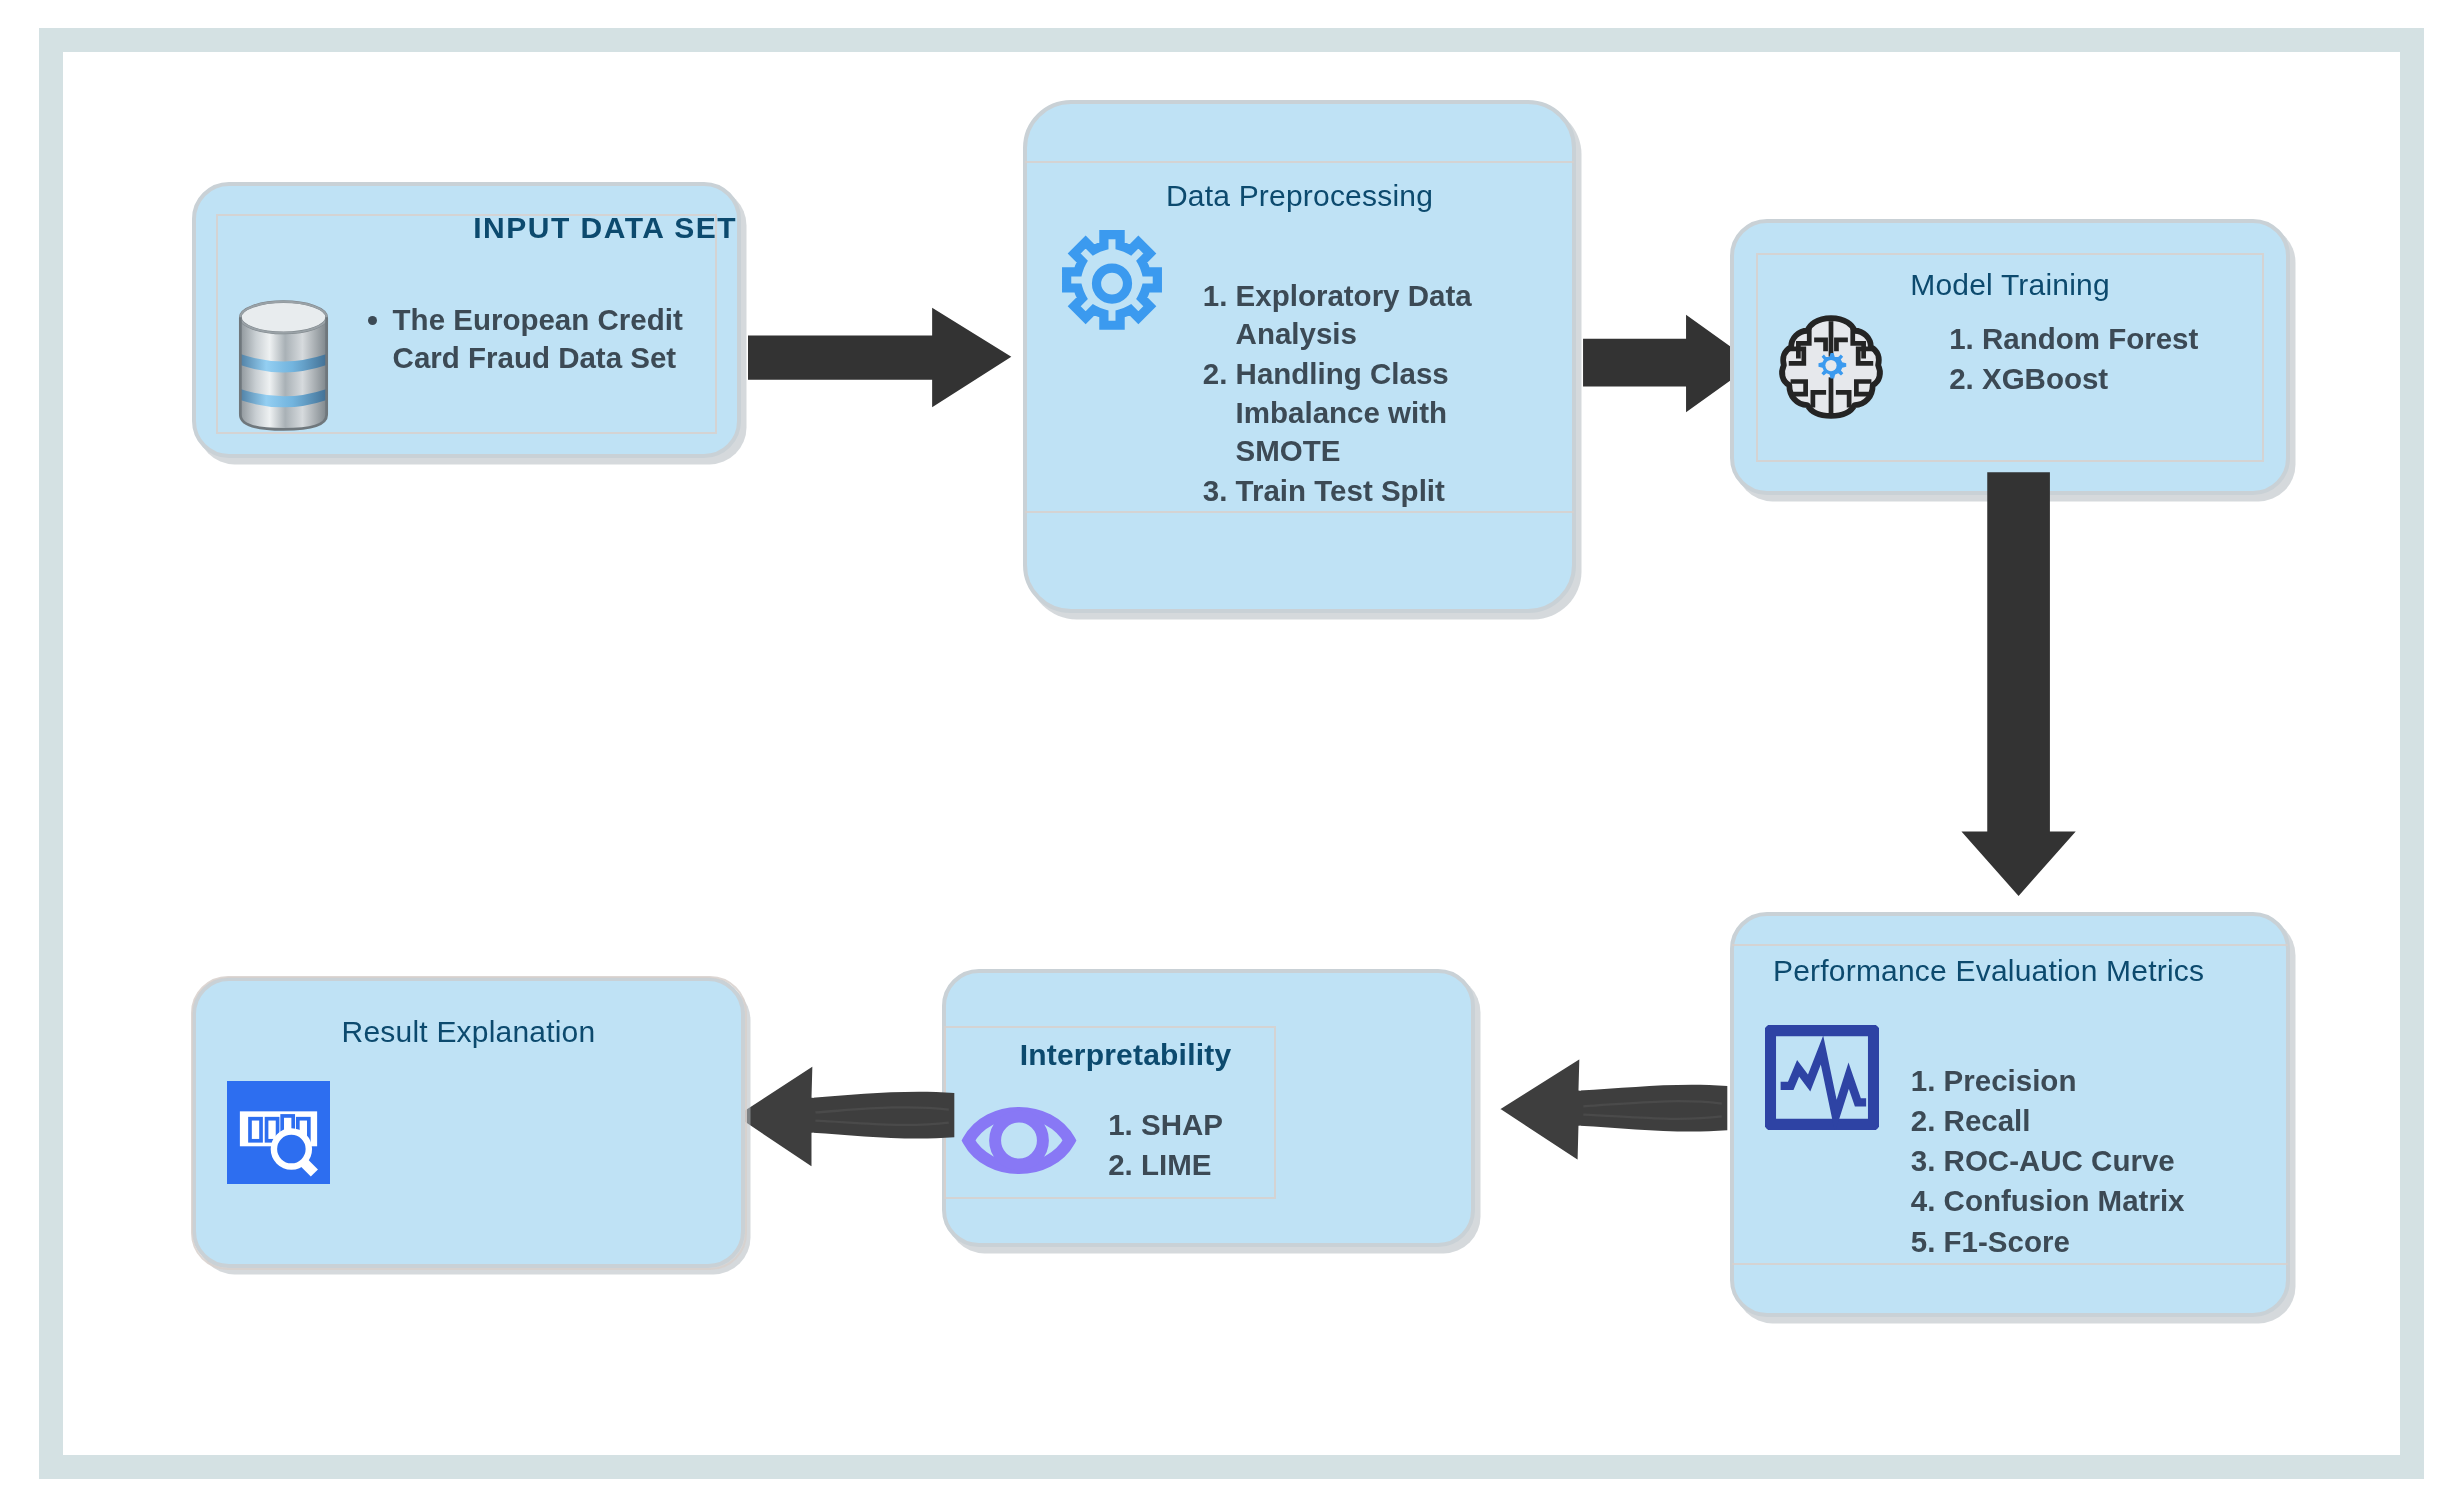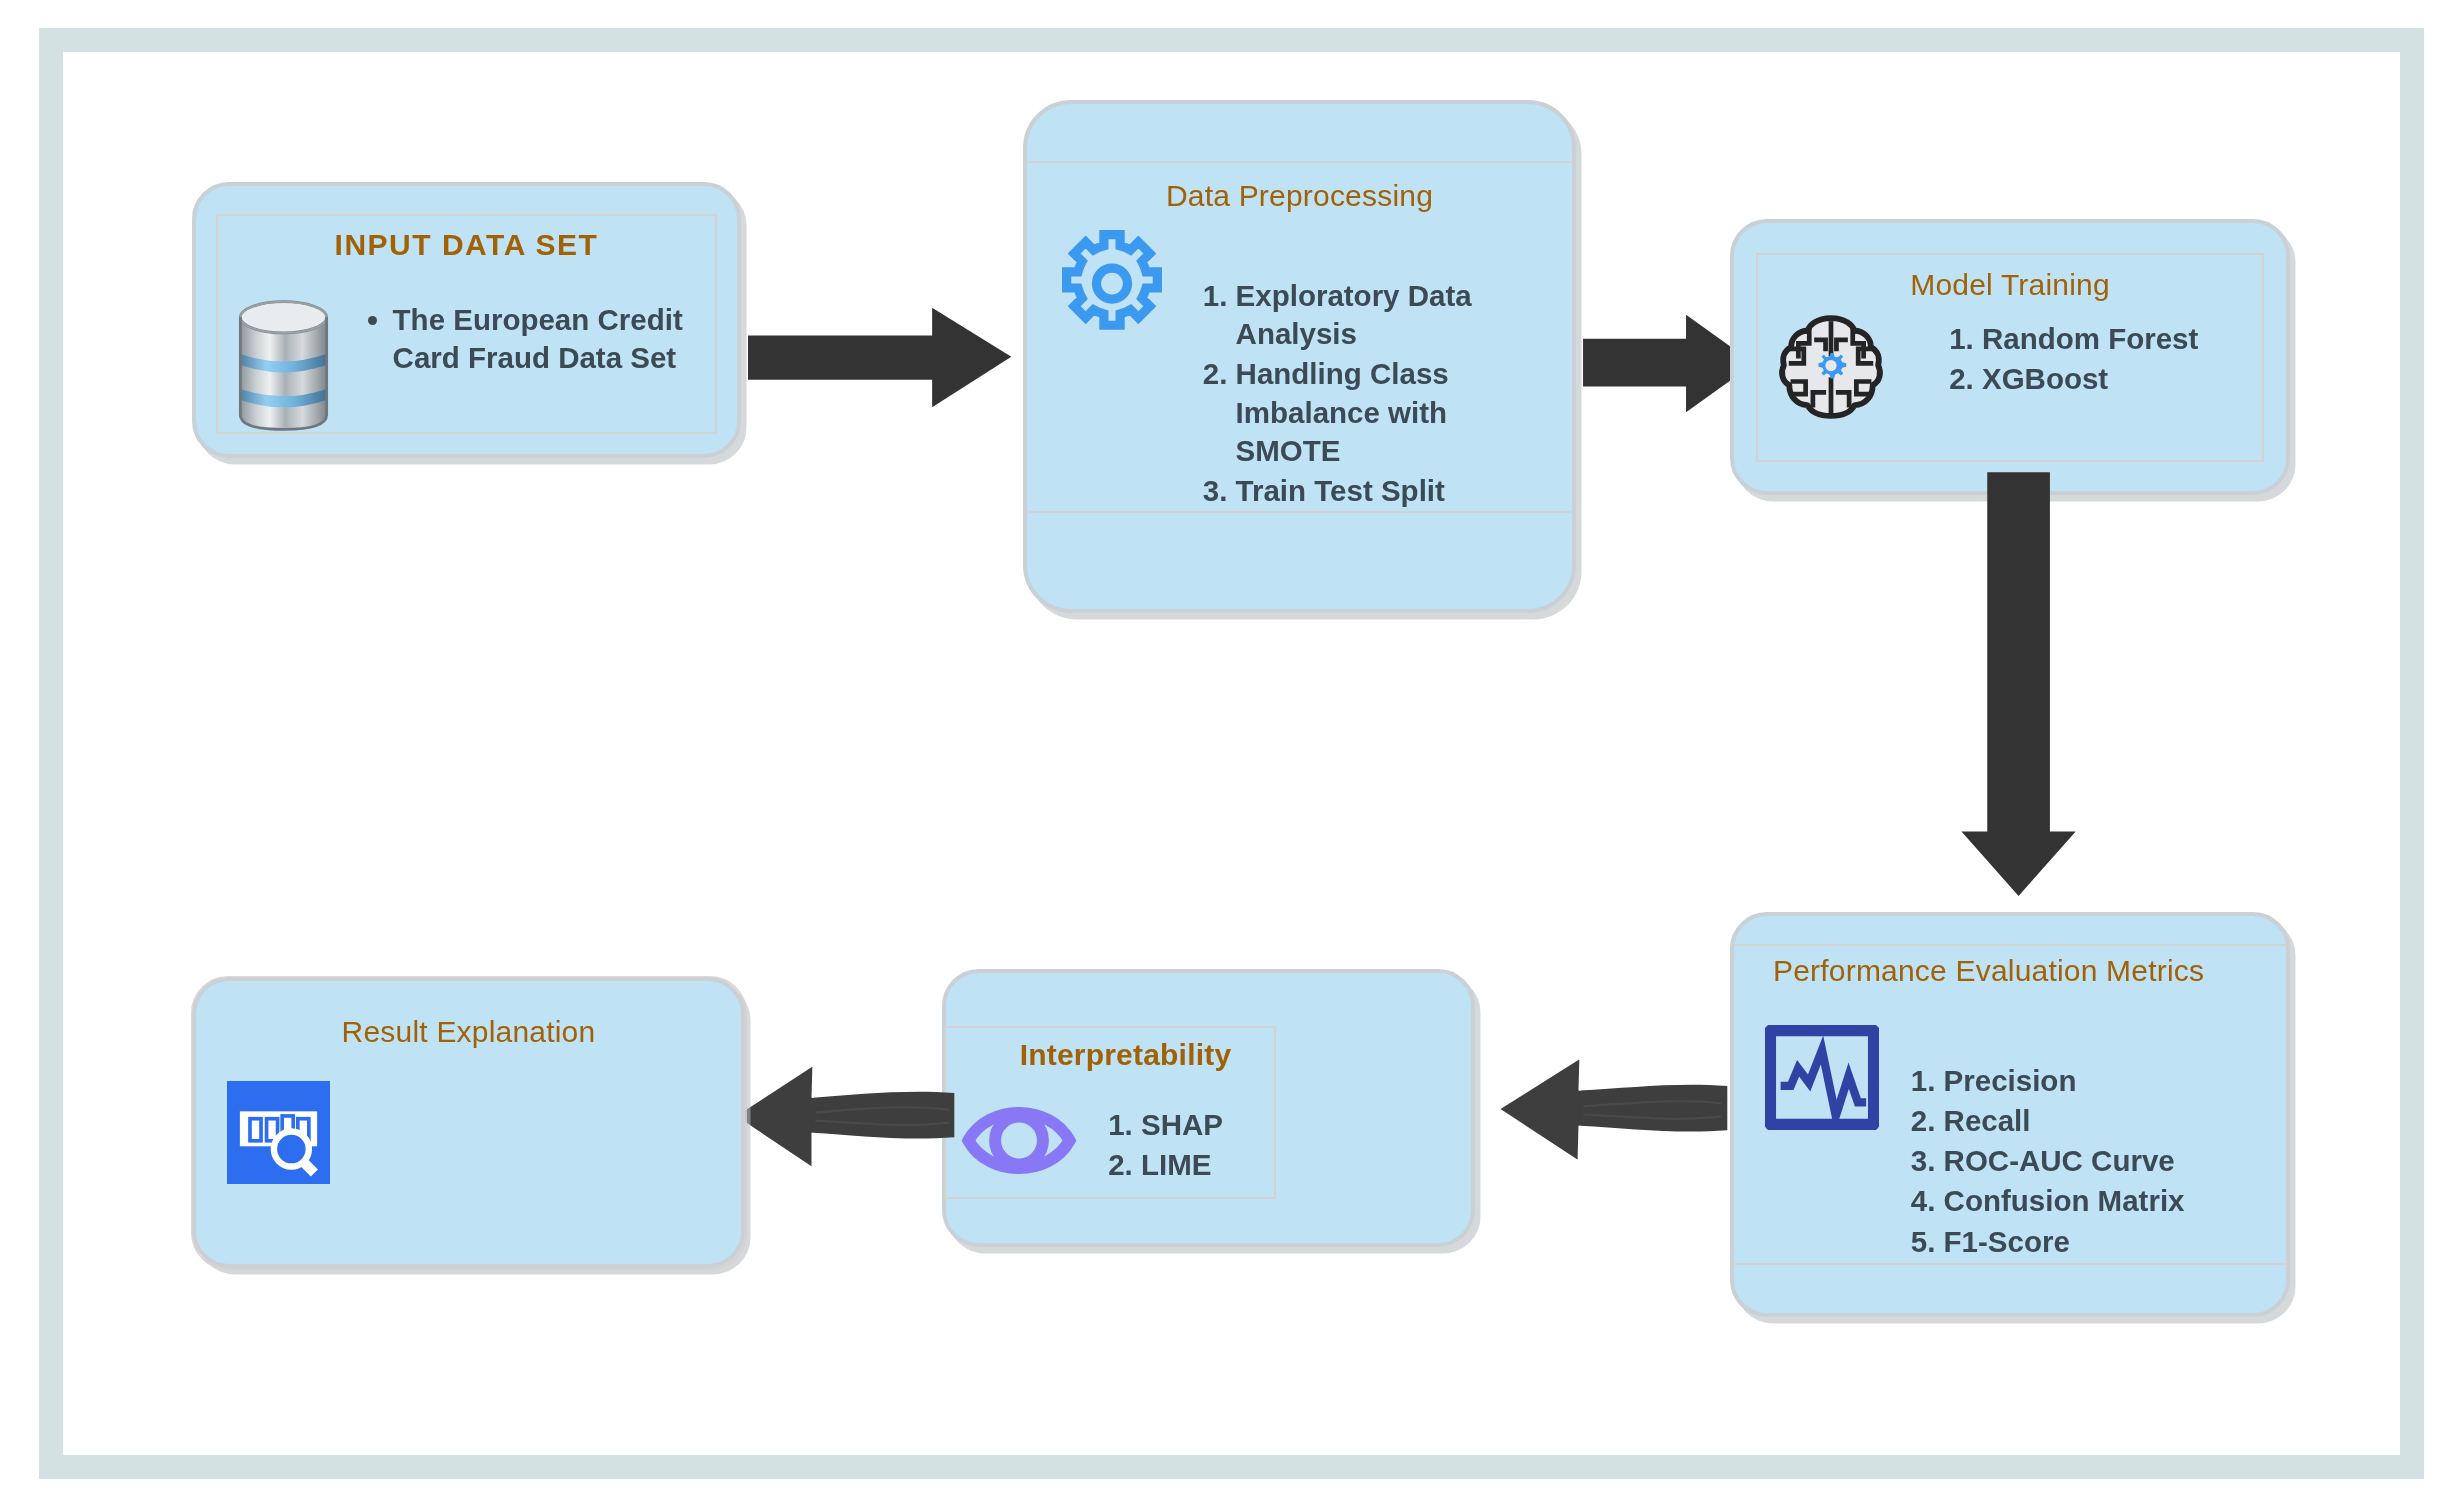--- a/index.html
+++ b/index.html
@@ -48,21 +48,21 @@
     box-sizing: border-box;
     border: 2.8px solid rgba(215,208,204,0.85);
     background: transparent;
     pointer-events: none;
   }
   .node-title {
     position: absolute;
     left: 0;
     width: 100%;
     text-align: center;
-    color: #a16207;
+    color: #0c4a6e;
     font-size: 30px;
     font-weight: 400;
     letter-spacing: 0.2px;
     line-height: 1.22;
   }
   .node-title.bold-caps {
     font-weight: 700;
     letter-spacing: 1.5px;
   }
 
@@ -108,21 +108,21 @@
 </style>
 </head>
 <body>
 
 <div id="outer-frame"></div>
 
 <div id="canvas">
 
   <div class="node" style="left:192px; top:182px; width:549px; height:276px; border-radius:37px;">
     <div class="node-inner" style="left:20px; top:28px; right:20px; bottom:20px;"></div>
-    <div class="node-title bold-caps" style="top:41px;">INPUT DATA SET</div>
+    <div class="node-title bold-caps" style="top:24px;text-align:right;">INPUT DATA SET</div>
     <div class="node-body" style="left:37px; top:111px; width:479px;">
       <span class="icon-wrap">
         <svg width="101" height="138" viewBox="0 0 110 150">
           <defs>
             <linearGradient id="dbg" x1="0" y1="0" x2="1" y2="0">
               <stop offset="0%" stop-color="#8f979c"></stop>
               <stop offset="18%" stop-color="#c9cfd3"></stop>
               <stop offset="34%" stop-color="#eef1f2"></stop>
               <stop offset="52%" stop-color="#a9b1b6"></stop>
               <stop offset="72%" stop-color="#d6dadd"></stop>

